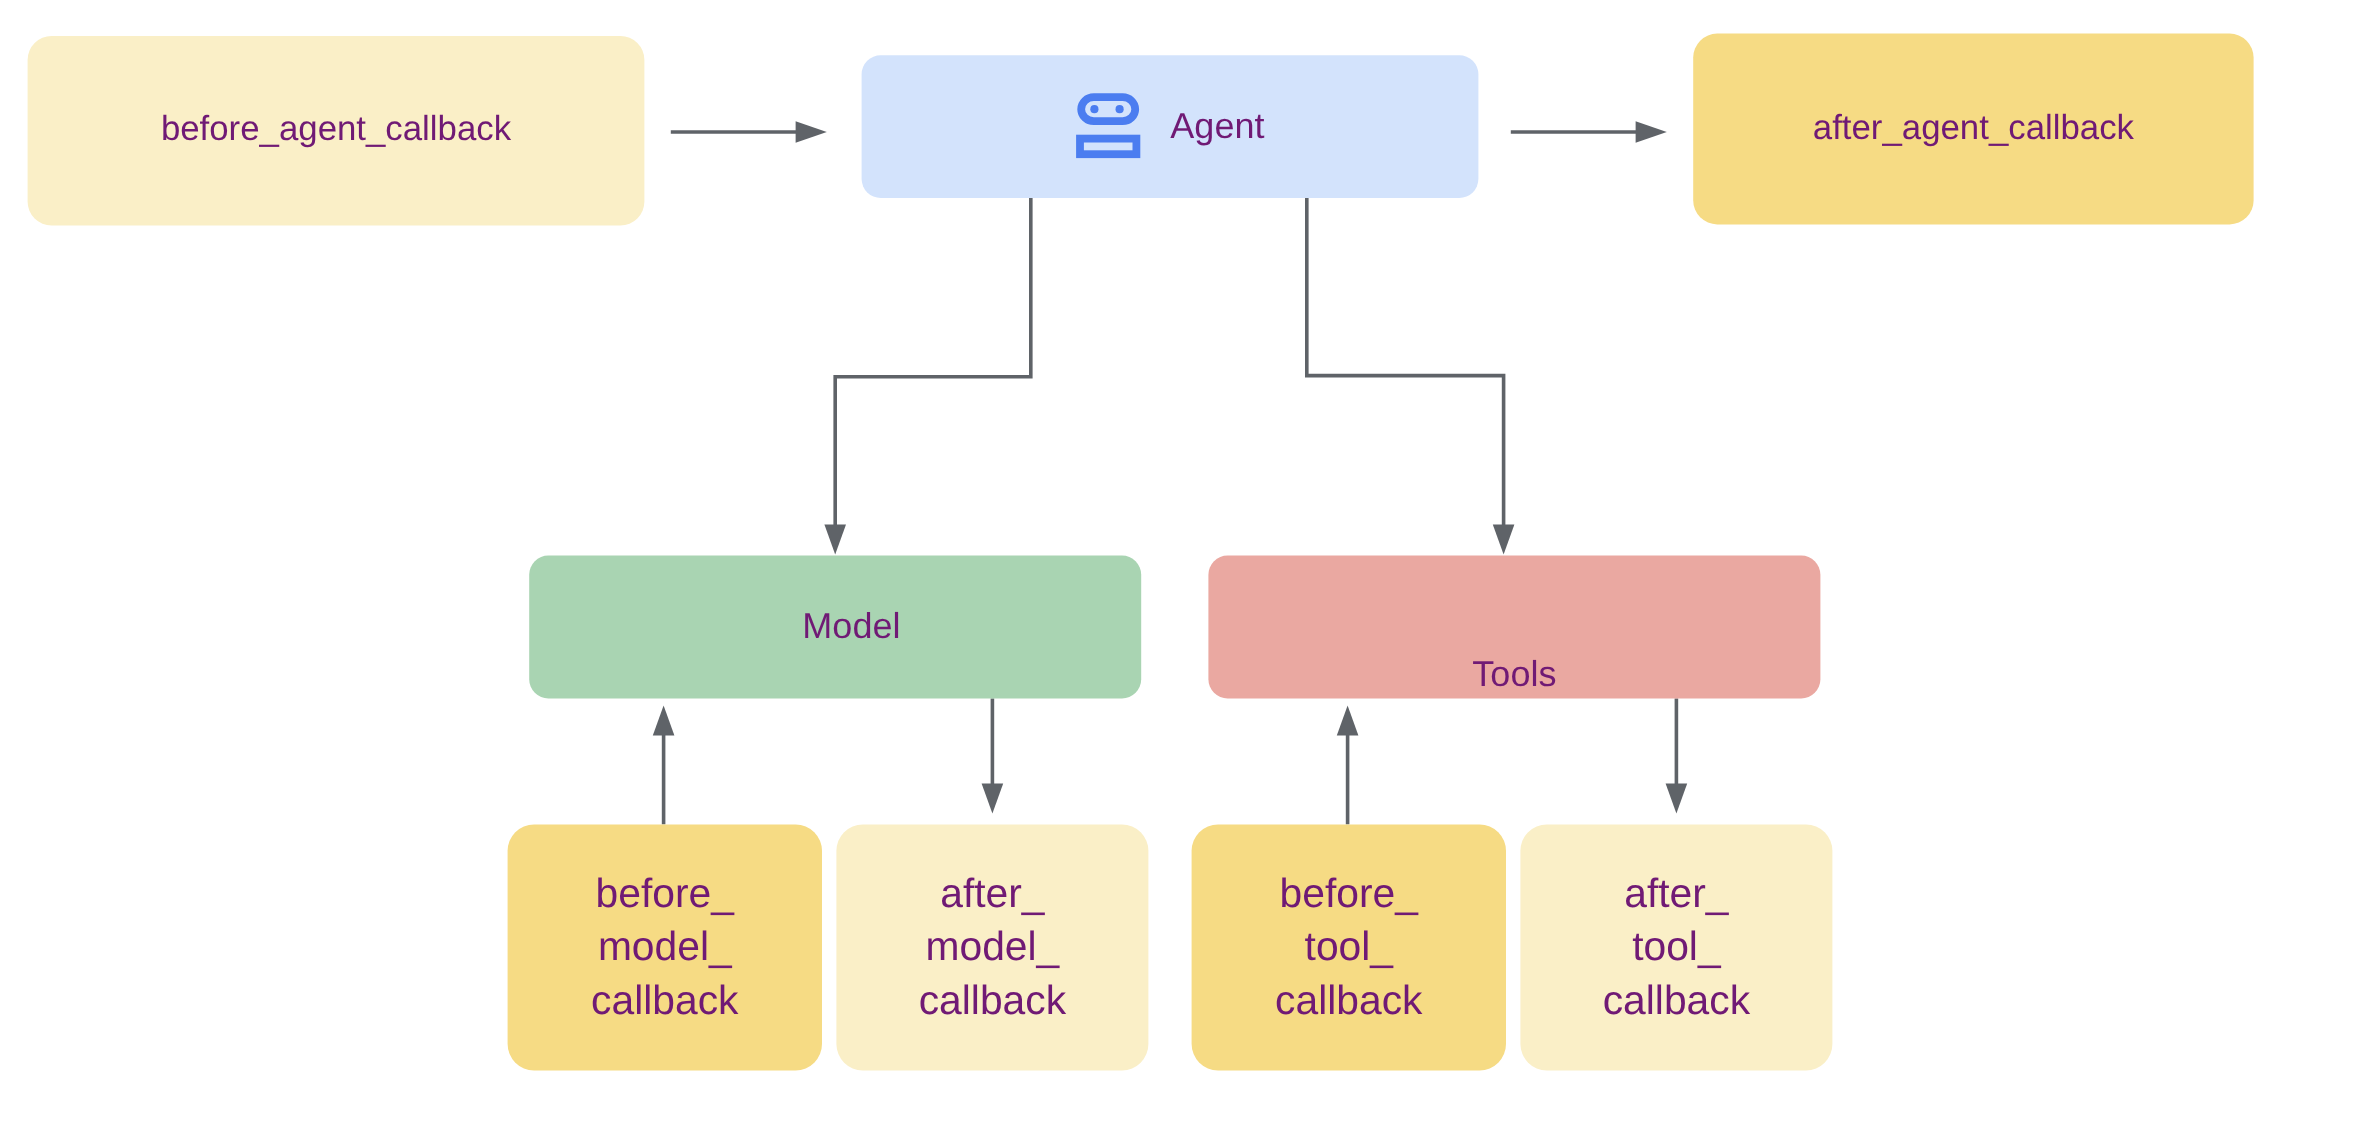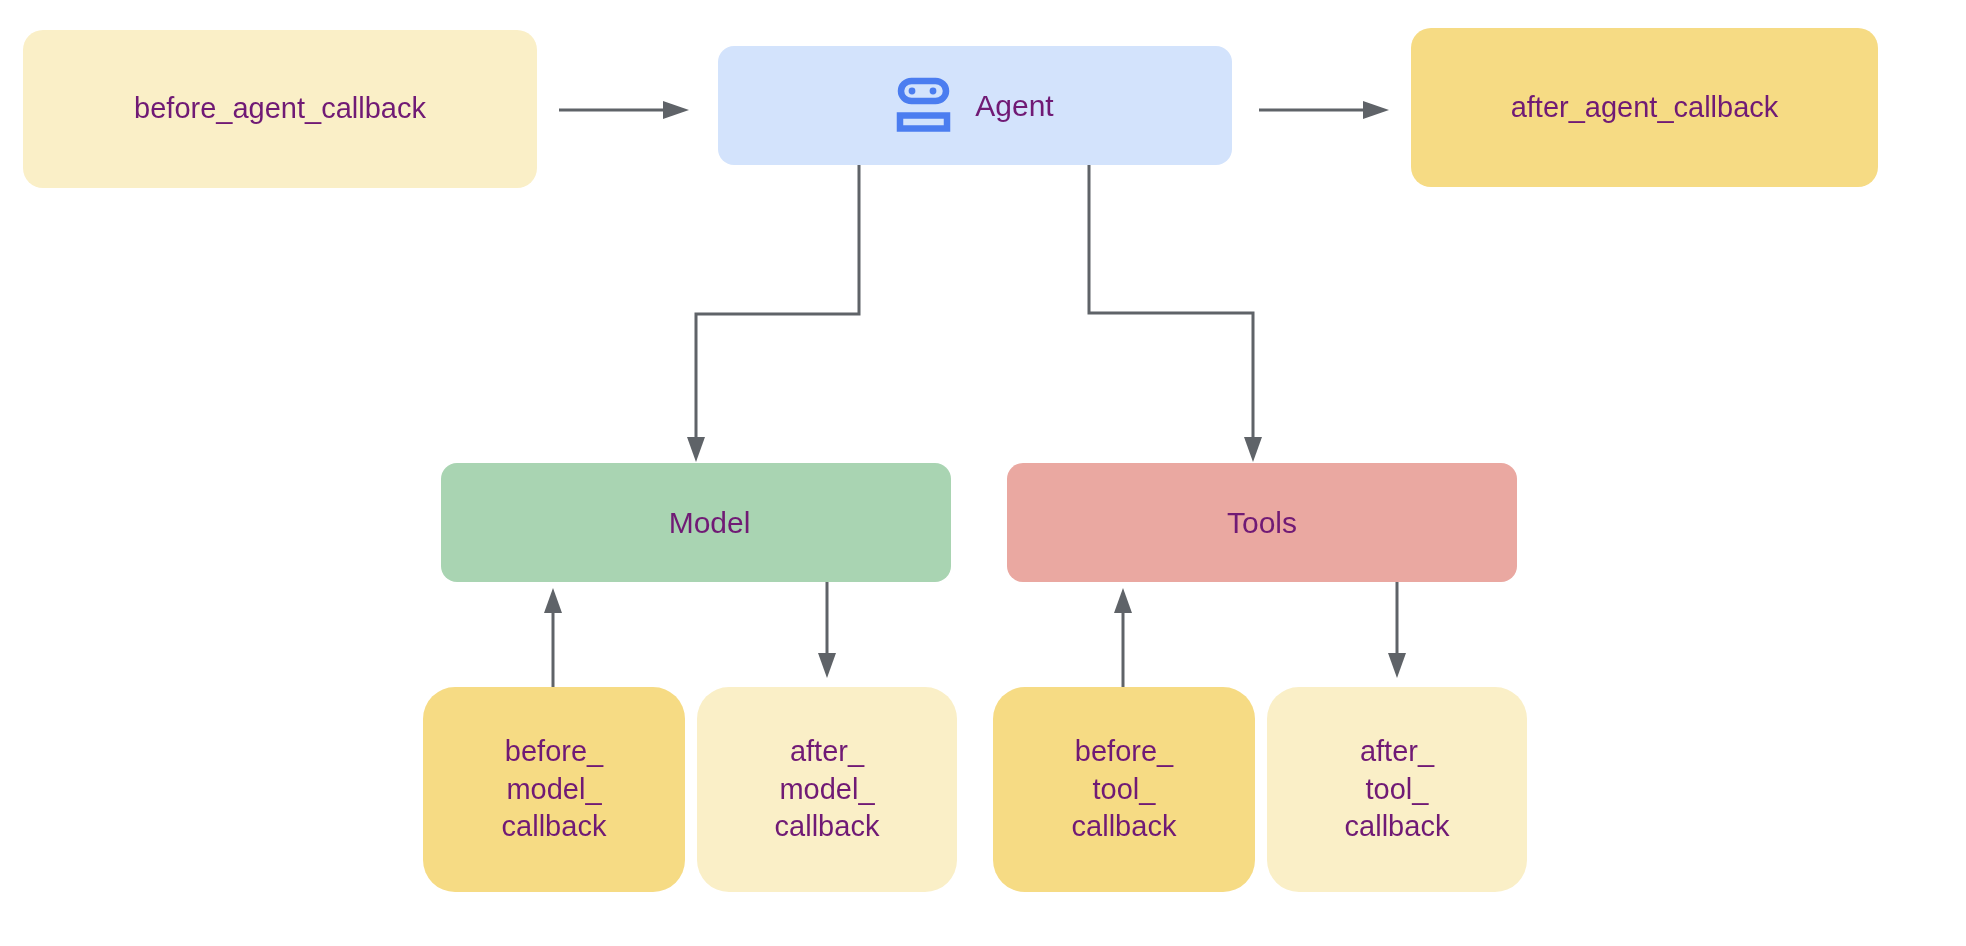--- a/index.html
+++ b/index.html
@@ -53,22 +53,22 @@
     margin-right: 24px;
     flex: 0 0 auto;
   }
   .mid {
     border-radius: 16px;
     font-size: 30px;
   }
   .node-model { left: 441px;  top: 463px; width: 510px; height: 119px; }
   .node-tools { left: 1007px; top: 463px; width: 510px; height: 119px; }
   .row3 {
-    border-radius: 32px;
-    font-size: 29px;
+    border-radius: 22px;
+    font-size: 34px;
   }
   .node-before-model { left: 423px;  top: 687px; width: 262px; height: 205px; }
   .node-after-model  { left: 697px;  top: 687px; width: 260px; height: 205px; }
   .node-before-tool  { left: 993px;  top: 687px; width: 262px; height: 205px; }
   .node-after-tool   { left: 1267px; top: 687px; width: 260px; height: 205px; }
 </style>
 </head>
 <body>
 
 <div class="canvas" style="color: rgb(32, 33, 36);">
@@ -134,21 +134,21 @@
   </div>
 
   <div class="node row1 node-after-agent" style="background-color: rgb(246, 219, 132);">
     <span class="node-label">after_agent_callback</span>
   </div>
 
   <div class="node mid node-model" style="background-color: rgb(169, 212, 178); padding-left: 27px;">
     <span class="node-label">Model</span>
   </div>
 
-  <div class="node mid node-tools" style="background-color: rgb(234, 168, 161);">
+  <div class="node mid node-tools" style="background-color: rgb(234, 168, 161); align-items: flex-end;">
     <span class="node-label">Tools</span>
   </div>
 
   <div class="node row3 node-before-model" style="background-color: rgb(246, 219, 132);">
     <span class="node-label">before_
 model_
 callback</span>
   </div>
 
   <div class="node row3 node-after-model" style="background-color: rgb(250, 239, 199);">

